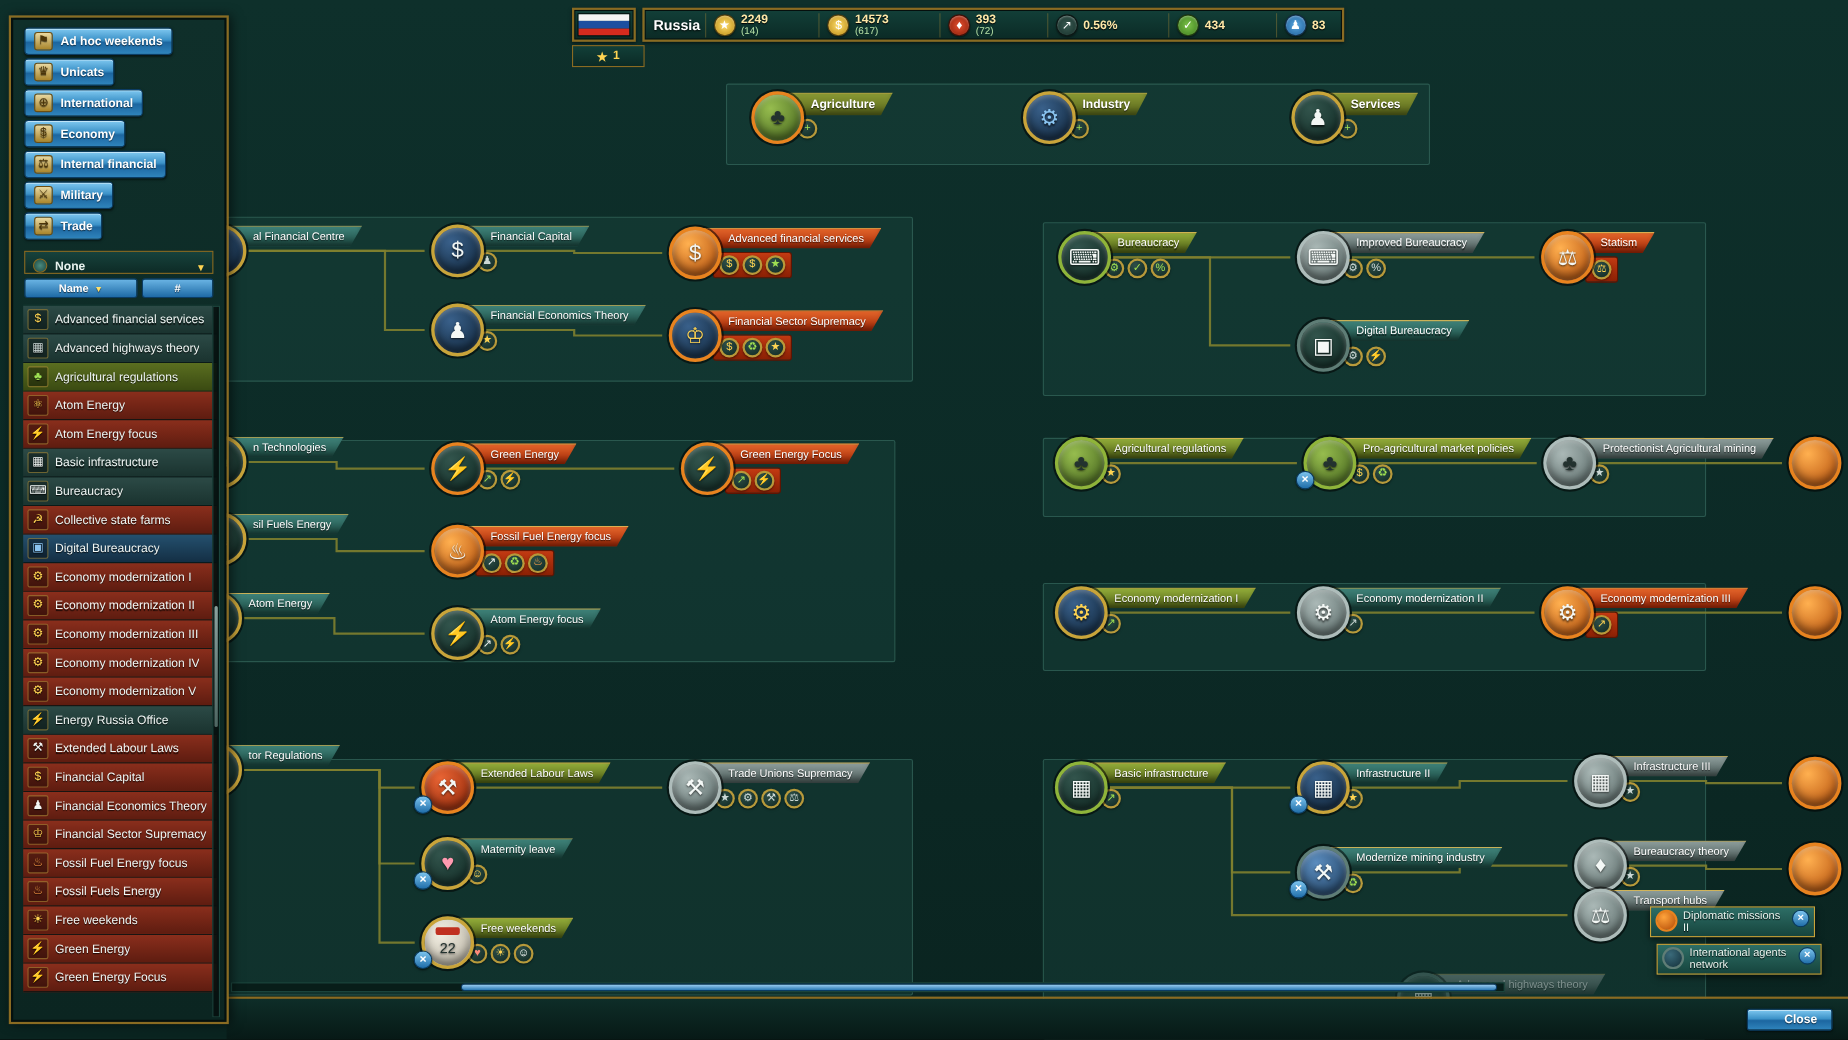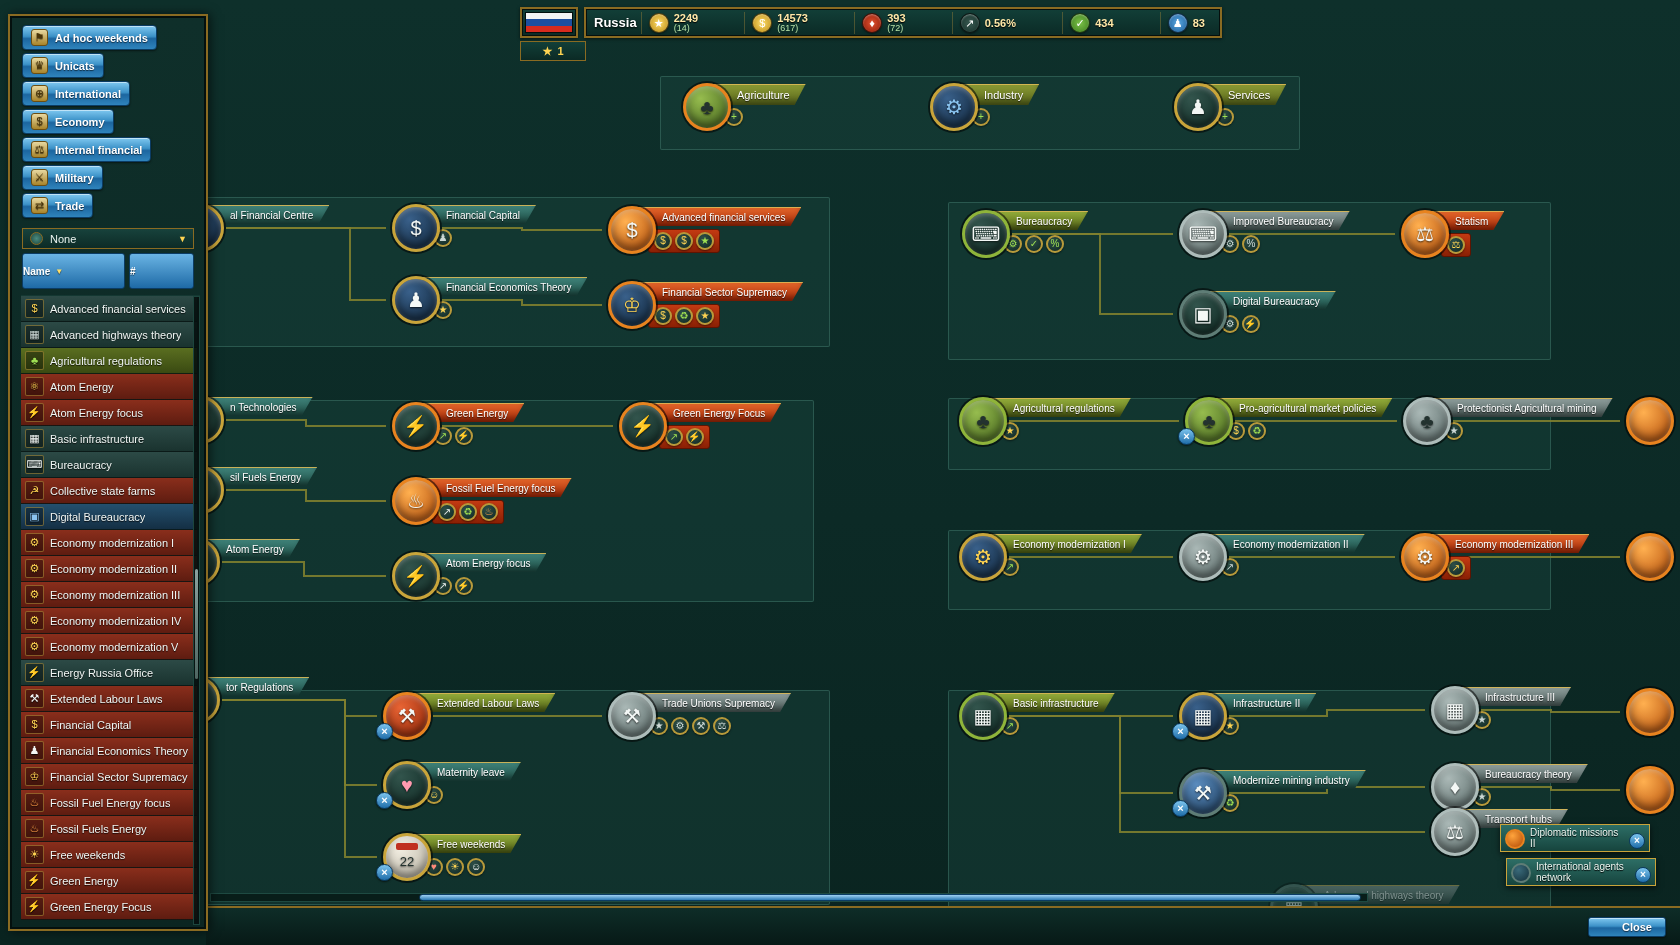--- a/index.html
+++ b/index.html
@@ -19,21 +19,21 @@
   #links path{stroke:var(--link); stroke-width:2; fill:none; opacity:.9;}
 
   .node{position:absolute; width:48px; height:48px; z-index:2; cursor:pointer;}
   .node.dim{opacity:.45;}
   .band{position:absolute; left:20px; top:1px; height:19px; line-height:19px;
     padding:0 16px 0 34px; white-space:nowrap; font-size:10px; color:#fff;
     text-shadow:0 1px 1px rgba(0,0,0,.7);
     clip-path:polygon(0 0,100% 0,calc(100% - 11px) 100%,0 100%);
     border-top:1px solid rgba(232,196,92,.85); box-shadow:inset 0 -4px 6px rgba(0,0,0,.35);}
   .cat .band{height:21px; line-height:21px; font-size:11px;}
-  .band-olive{background:linear-gradient(#8a9a34,#55631a);}
+  .band-olive{background:linear-gradient(#8a9a34,#55631a);font-weight:bold;}
   .band-green{background:linear-gradient(#93ad3a,#4c5c14);}
   .band-red{background:linear-gradient(#e4652a,#a02606);}
   .band-teal{background:linear-gradient(#3f837a,#1c4a42);}
   .band-grey{background:linear-gradient(#8e9e9c,#475755);}
   .circle{position:absolute; inset:0; border-radius:50%; border:3px solid #888;
     box-shadow:0 0 0 2px rgba(0,0,0,.55), inset 0 2px 5px rgba(255,255,255,.3), inset 0 -5px 8px rgba(0,0,0,.45);
     display:flex; align-items:center; justify-content:center;}
   .glyph{font-size:20px; text-shadow:0 1px 2px rgba(0,0,0,.7);}
   .circle.cal::before{content:''; position:absolute; top:7px; left:10px; right:10px; height:7px;
     background:#c03020; border-radius:2px;}
@@ -86,50 +86,50 @@
     box-shadow:inset 0 0 0 2px #04100e, 2px 0 10px rgba(0,0,0,.6);
     display:flex; flex-direction:column; padding:6px 5px 3px;}
   .sbtn{height:25px; margin:3px 7px; display:flex; align-items:center; gap:7px; padding:0 8px;
     background:linear-gradient(#7fc8f0 0%,#3c92c8 45%,#1c66a0 55%,#2f84bc 100%);
     border:1px solid #0b3c64; border-radius:4px; color:#fff; font-size:11px; font-weight:bold;
     text-shadow:0 1px 1px rgba(0,0,0,.6); box-shadow:inset 0 1px 0 rgba(255,255,255,.5),0 1px 2px rgba(0,0,0,.5);
     cursor:pointer;}
   .sbtn .ico{width:17px; height:17px; flex:none; border-radius:3px;
     background:linear-gradient(#e8d8a0,#a8842a); border:1px solid #6b4e12; color:#4a3408;
     font-size:11px; line-height:15px; text-align:center; font-weight:normal;}
-  .filterrow{height:21px; margin:7px 7px 2px; display:flex; align-items:center; padding:0 7px;
+  .filterrow{height:21px; margin:7px 7px 2px; display:flex; align-items:flex-end; padding:0 7px;
     background:linear-gradient(#17423c,#0d2b26); border:1px solid #8a6b22; color:#e8f2ee;
-    font-size:11px; position:relative; cursor:pointer;}
+    font-size:11px; position:relative; cursor:pointer;font-weight:bold;}
   .filterrow .fico{width:13px; height:13px; margin-right:7px; border-radius:50%;
     background:radial-gradient(#4a8a7e,#1c453d); border:1px solid #8a6b22;}
   .filterrow .chev{position:absolute; right:6px; color:#ffd452; font-size:9px;}
   .sortrow{display:flex; gap:4px; margin:2px 7px 4px;}
-  .sortbtn{flex:1.6; height:36px; background:linear-gradient(#6ab4e4,#1e6aa6); border:1px solid #0b3c64;
+  .sortbtn{flex:1.6; height:18px; background:linear-gradient(#6ab4e4,#1e6aa6); border:1px solid #0b3c64;
     border-radius:3px; color:#fff; font-size:10px; font-weight:bold; display:flex; align-items:center;
-    gap:5px; cursor:pointer; text-shadow:0 1px 1px rgba(0,0,0,.6);}
+    justify-content:center; gap:5px; cursor:pointer; text-shadow:0 1px 1px rgba(0,0,0,.6);}
   .sortbtn.count{flex:1;}
   .sortbtn .chev{color:#ffe06a; font-size:8px;}
   #sb-list{flex:1; margin:2px 1px 1px 6px; position:relative; overflow:hidden; border-top:1px solid #143832;}
   .item{height:26px; display:flex; align-items:center; gap:6px; padding:0 4px; width:176px;
     border-bottom:1px solid rgba(6,18,16,.85); color:#f0f6f4; font-size:11px; cursor:pointer;
     text-shadow:0 1px 1px rgba(0,0,0,.8);}
   .item span.lbl{white-space:nowrap; overflow:hidden;}
   .item .tico{width:19px; height:19px; flex:none; border-radius:2px; background:rgba(0,0,0,.35);
     border:1px solid rgba(220,180,70,.45); text-align:center; line-height:17px; font-size:11px;}
   .v-dark{background:linear-gradient(#2c4a46,#1a332f);}
   .v-red{background:linear-gradient(#8a2e1c,#5e1c10);}
   .v-green{background:linear-gradient(#5a6e20,#3a4a12);}
   .v-navy{background:linear-gradient(#24506e,#142f44);}
   .vscroll{position:absolute; right:0; top:0; bottom:0; width:7px; background:rgba(5,16,14,.9);
     border:1px solid #1c453d;}
   .vthumb{position:absolute; left:1px; right:1px; top:272px; height:110px;
     background:linear-gradient(#8aa29e,#4e6662); border-radius:3px; cursor:pointer;}
 
   
-  .popup{position:absolute; display:flex; align-items:flex-end; gap:5px; padding:2px 4px;
+  .popup{position:absolute; display:flex; align-items:flex-start; gap:5px; padding:2px 4px;
     background:linear-gradient(#2d6e66,#16443d); border:1px solid var(--gold);
     box-shadow:0 2px 6px rgba(0,0,0,.65); z-index:13; width:150px; cursor:pointer;}
   .popup .pic{width:20px; height:20px; flex:none; border-radius:50%; border:2px solid #e8831f;
     background:radial-gradient(circle at 35% 30%, #ffa43c,#b34a06);}
   .popup.alt .pic{border-color:#5f7d76; background:radial-gradient(circle at 35% 30%, #3a6a7a,#14303a);}
   .popup .plabel{flex:1; font-size:10px; line-height:11px; color:#eaf6f0; text-shadow:0 1px 1px #000;}
   .xbtn2{width:16px; height:16px; flex:none; border-radius:50%;
     background:linear-gradient(#7cc4ee,#1f6da9); border:1px solid #0a3a5f; color:#fff;
     font-size:10px; font-weight:bold; text-align:center; line-height:13px; cursor:pointer;}
 

